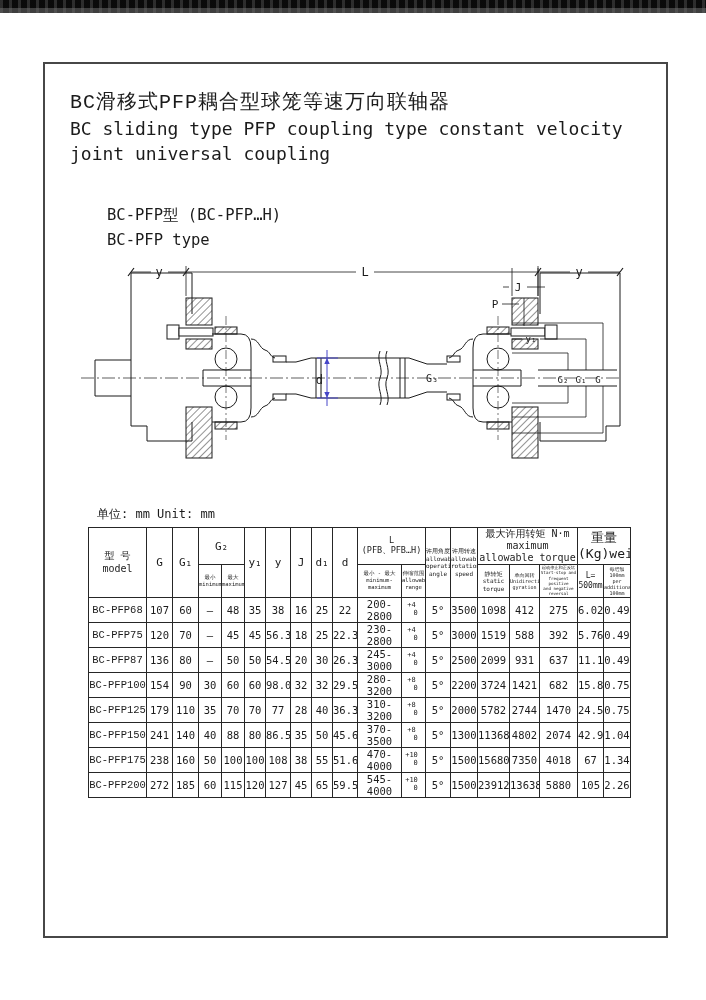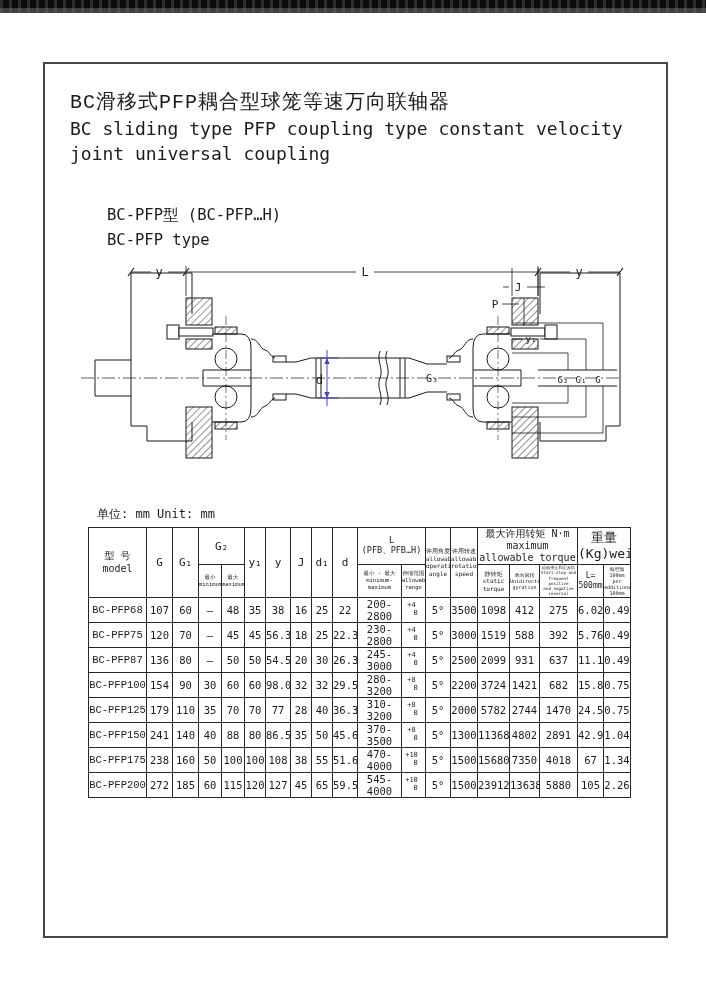--- a/index.html
+++ b/index.html
@@ -376,21 +376,21 @@
         <td>45.6</td>
         <td>370-3500</td>
         <td class="ext-cell">
           <div class="ext-top">+8</div>
           <div class="ext-bot">0</div>
         </td>
         <td>5°</td>
         <td>1300</td>
         <td>11368</td>
         <td>4802</td>
-        <td>2891</td>
+        <td>2074</td>
         <td>42.9</td>
         <td>1.04</td>
       </tr>
       <tr>
         <td class="model-cell">BC-PFP175</td>
         <td>238</td>
         <td>160</td>
         <td>50</td>
         <td>100</td>
         <td>100</td>

